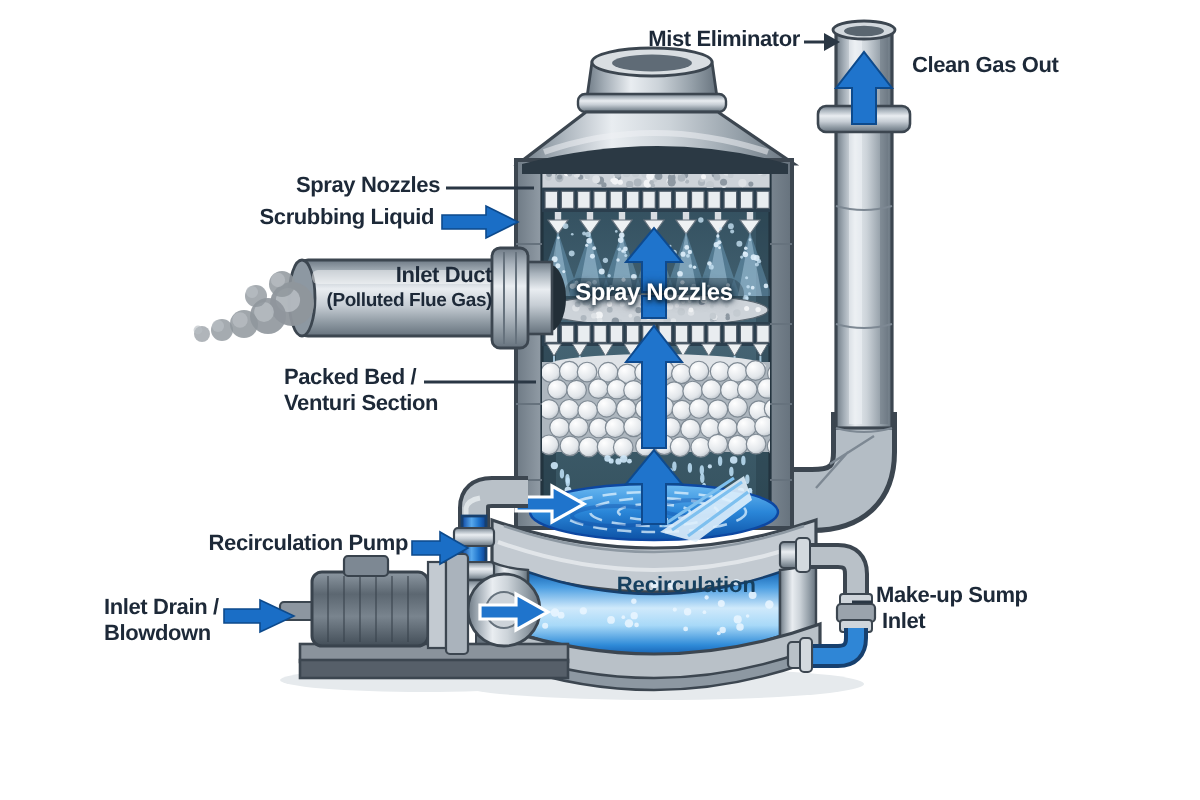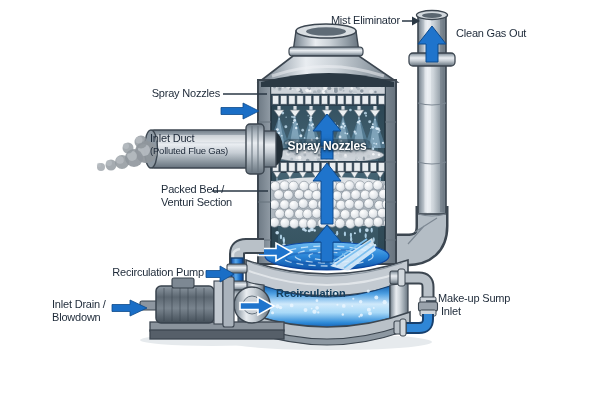--- a/index.html
+++ b/index.html
@@ -2,24 +2,24 @@
 <html style="--label: #1d2938; --tanklabel: #16405f; --innerlabel: #ffffff;"><head>
 <meta charset="utf-8">
 <style>
   :root{
     --label:#1d2938; --tanklabel:#16405f; --innerlabel:#ffffff;
   }
   html,body{margin:0;padding:0;background:#fff;}
   #stage{position:relative;width:600px;height:400px;background:#fff;overflow:hidden;
          font-family:"Liberation Sans",sans-serif;}
   svg{position:absolute;left:0;top:0;}
-  .lbl{position:absolute;font-weight:normal;font-size:11px;line-height:13px;
+  .lbl{position:absolute;font-weight:bold;font-size:11px;line-height:13px;
        color:var(--label);letter-spacing:-0.2px;white-space:nowrap;}
   .lbl .sub{font-size:9.5px;line-height:11px;display:block;}
-  .right{text-align:right;} .center{text-align:left;}
+  .right{text-align:right;} .center{text-align:right;}
   .inner-lbl{position:absolute;font-weight:bold;font-size:12px;color:var(--innerlabel);
        text-shadow:0 0 3px rgba(12,32,46,.95),0 1px 2px rgba(12,32,46,.85),0 0 6px rgba(12,32,46,.6);
        letter-spacing:-0.2px;white-space:nowrap;}
   .tank-lbl{position:absolute;font-weight:bold;font-size:11px;line-height:13.5px;
        color:var(--tanklabel);white-space:nowrap;}
 </style>
 </head>
 <body>
 
 <div id="stage">
@@ -681,35 +681,36 @@
   <g fill="#1a6ec6" stroke="#0d4a8c" stroke-width="0.8">
     <polygon points="221,107.5 243,107.5 243,103 259,111 243,119 243,114.5 221,114.5"></polygon>
     <polygon points="206,270.5 220,270.5 220,266 234,274 220,282 220,277.5 206,277.5"></polygon>
     <polygon points="112,304.5 130,304.5 130,300 147,308 130,316 130,311.5 112,311.5"></polygon>
   </g>
 </svg>
 
 <div class="lbl right" style="left:298px;top:14px;width:102px"><span>Mist Eliminator</span></div>
 <div class="lbl" style="left:456px;top:27px"><span>Clean Gas Out</span></div>
 <div class="lbl right" style="left:118px;top:87px;width:102px"><span>Spray Nozzles</span></div>
+<div class="lbl right" style="left:105px;top:103px;width:112px"><span>Scrubbing Liquid</span></div>
 <div class="lbl center" style="left:150px;top:132px;width:96px">
   <span>Inlet Duct</span>
   <span class="sub">(Polluted Flue Gas)</span>
 </div>
-<div class="lbl" style="left:161px;top:183px">
+<div class="lbl" style="left:142px;top:183px">
   <span style="display:block">Packed Bed /</span>
   <span style="display:block">Venturi Section</span>
 </div>
 <div class="inner-lbl" style="left:277px;top:139px;width:100px;text-align:center"><span>Spray Nozzles</span></div>
 <div class="lbl right" style="left:102px;top:266px;width:102px"><span>Recirculation Pump</span></div>
 <div class="lbl" style="left:52px;top:298px">
   <span style="display:block">Inlet Drain /</span>
   <span style="display:block">Blowdown</span>
 </div>
-<div class="tank-lbl" style="left:276px;top:287px;width:102px;text-align:left">
+<div class="tank-lbl" style="left:276px;top:287px;width:102px;text-align:right">
   <span style="display:block">Recirculation</span>
 </div>
 <div class="lbl" style="left:438px;top:292px">
   <span style="display:block">Make-up Sump</span>
   <span style="display:block;margin-left:3px">Inlet</span>
 </div>
 
 </div>
 
 </body></html>

